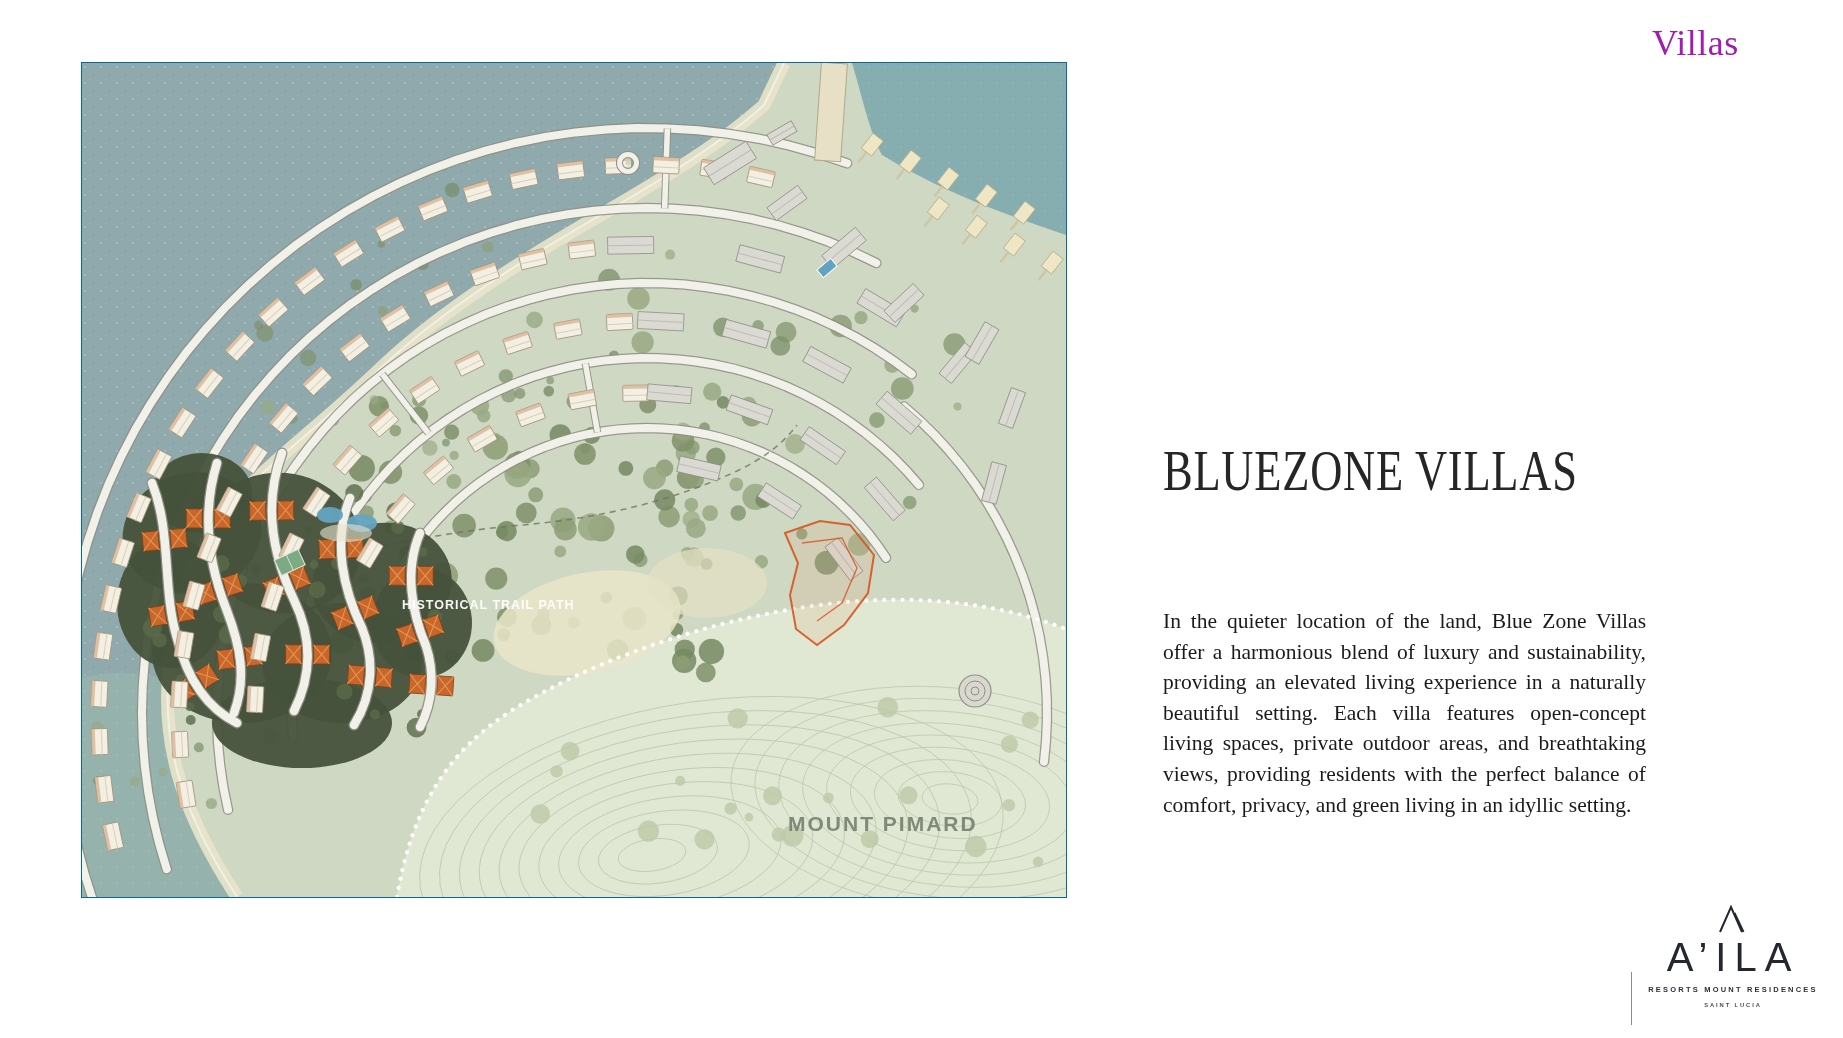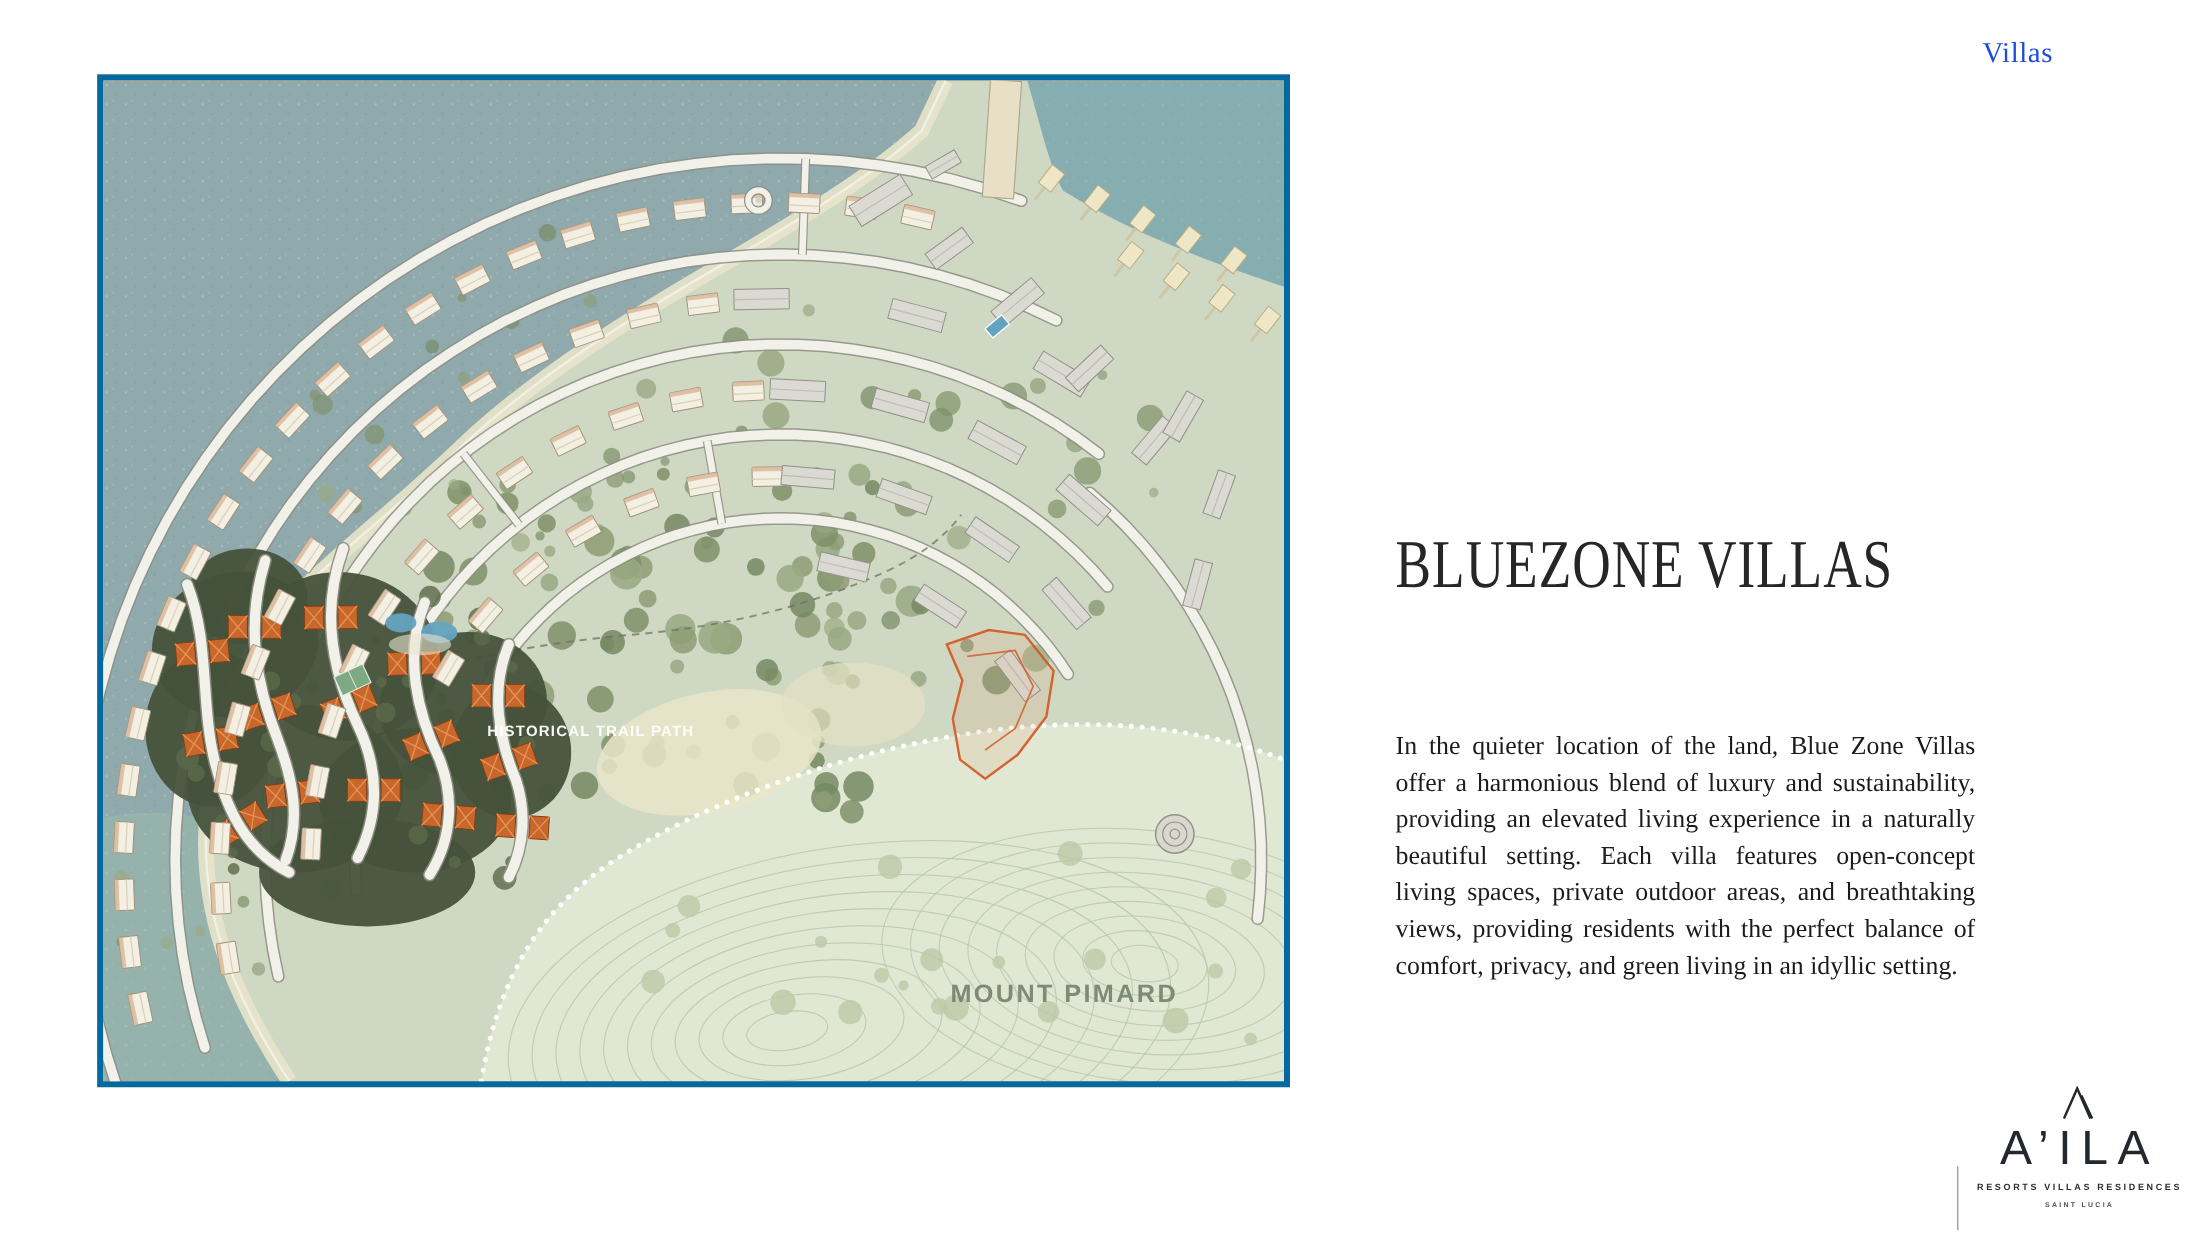--- a/index.html
+++ b/index.html
@@ -1,21 +1,21 @@
 <!DOCTYPE html>
 <html><head>
 <meta charset="utf-8">
 <style>
   html,body{margin:0;padding:0;}
   body{width:1843px;height:1038px;background:#ffffff;overflow:hidden;position:relative;
        font-family:"Liberation Serif",serif;}
-  .corner-label{position:absolute;top:32px;left:1652px;width:100px;font-size:24px;color:#1d4ed8;
+  .corner-label{position:absolute;top:22px;left:1652px;width:100px;font-size:36px;color:#a21caf;
        letter-spacing:.5px;}
-  .map-wrap{position:absolute;left:81px;top:62px;width:984px;height:834px;border:5px solid #0369a1;
-       background:#fdba74;}
+  .map-wrap{position:absolute;left:81px;top:62px;width:984px;height:834px;border:1px solid #0369a1;
+       background:#a21caf;}
   .map-wrap svg{display:block;}
   .trail-label{font-family:"Liberation Sans",sans-serif;font-weight:bold;font-size:12.5px;
        fill:#ffffff;letter-spacing:1px;opacity:.95;}
   .mount-label{font-family:"Liberation Sans",sans-serif;font-weight:bold;font-size:21px;
        fill:#75816f;letter-spacing:2px;opacity:.9;}
   .content{position:absolute;left:1163px;top:438px;width:483px;}
   .title{margin:0;font-weight:400;font-size:57px;color:#262626;letter-spacing:1px;
        white-space:nowrap;transform:scaleX(.78);transform-origin:0 0;}
   .body-text{position:absolute;left:0;top:168px;width:483px;font-size:21.5px;line-height:30.6px;
        text-align:justify;color:#1b1b1b;font-family:Liberation Serif, serif;}
@@ -895,15 +895,15 @@
   <div class="body-text">In the quieter location of the land, Blue Zone Villas offer a harmonious blend of luxury and sustainability, providing an elevated living experience in a naturally beautiful setting. Each villa features open-concept living spaces, private outdoor areas, and breathtaking views, providing residents with the perfect balance of comfort, privacy, and green living in an idyllic setting.</div>
 </div>
 
 <div class="logo-divider"></div>
 <div class="logo">
   <svg class="logo-mark" width="32" height="28" viewBox="0 0 32 28">
     <path d="M3,27 L14,2 L25,27" fill="none" stroke="#23272e" stroke-width="2"></path>
     <path d="M17.5,8 L26.5,27" fill="none" stroke="#23272e" stroke-width="2"></path>
   </svg>
   <div class="logo-name">A’ILA</div>
-  <div class="logo-tagline">RESORTS VILLAS RESIDENCES</div>
+  <div class="logo-tagline">RESORTS MOUNT RESIDENCES</div>
   <div class="logo-location">SAINT LUCIA</div>
 </div>
 
 </body></html>

